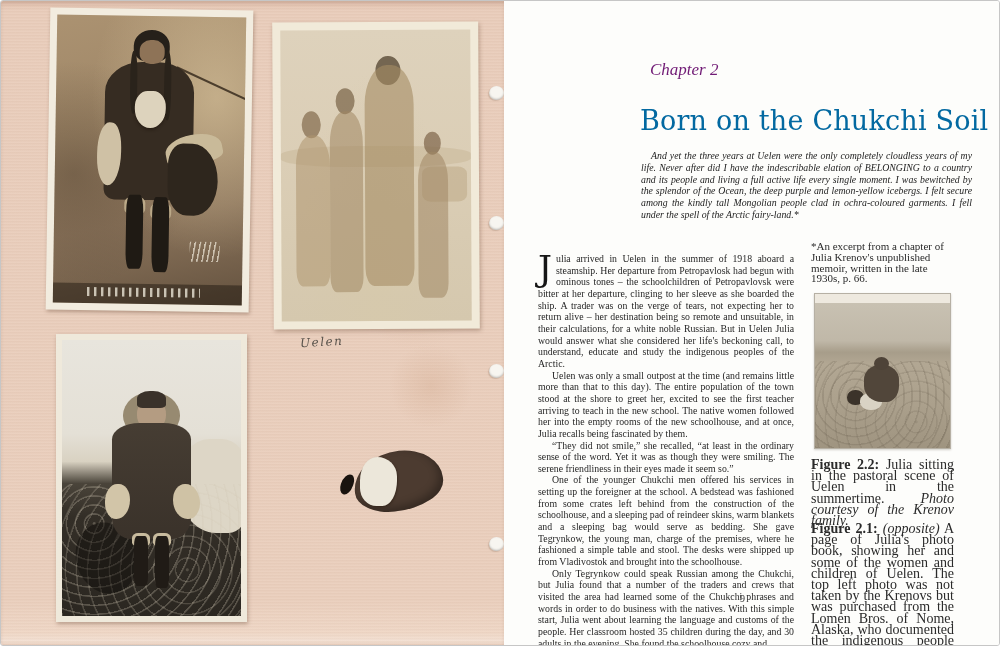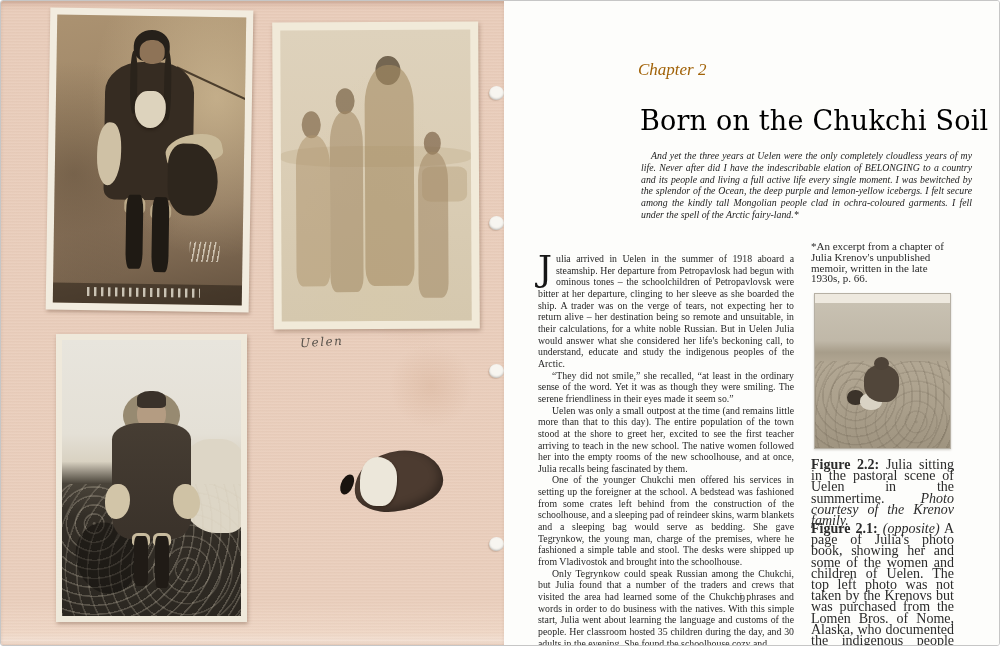--- a/index.html
+++ b/index.html
@@ -86,22 +86,22 @@
   
   .torn{position:absolute;left:338px;top:449px;width:104px;height:62px;}
   .torn-dark{position:absolute;left:14%;top:2%;width:86%;height:96%;background:#4c3b30;border-radius:54% 46% 58% 42% / 62% 52% 46% 38%;transform:rotate(-6deg);box-shadow:inset -4px -4px 8px rgba(0,0,0,.3);}
   .torn-white{position:absolute;left:20%;top:12%;width:36%;height:78%;background:#ece7da;border-radius:52% 60% 44% 50% / 55% 45% 60% 42%;box-shadow:1px 1px 2px rgba(40,25,15,.5);}
   .torn-black{position:absolute;left:2%;top:38%;width:12%;height:34%;background:#19130e;border-radius:60% 40% 55% 45%;transform:rotate(18deg);}
 
   .handwriting{position:absolute;left:299px;top:334px;font:italic 12px "DejaVu Serif", serif;color:#57514a;letter-spacing:1.5px;transform:rotate(-3deg);}
 
   
   .page-right{position:absolute;left:503px;top:0;width:497px;height:646px;background:#fdfdfb;color:#262626;}
-  .chapter-label{position:absolute;left:134px;top:59px;font:italic 17px "Liberation Serif", serif;color:#a16207;}
-  .page-title{position:absolute;left:136px;top:104px;width:340px;margin:0;font-family:"DejaVu Serif", serif;font-weight:400;font-size:27px;letter-spacing:.2px;color:#000000;white-space:nowrap;}
+  .chapter-label{position:absolute;left:146px;top:59px;font:italic 17px "Liberation Serif", serif;color:#701a75;}
+  .page-title{position:absolute;left:136px;top:104px;width:340px;margin:0;font-family:"DejaVu Serif", serif;font-weight:400;font-size:27px;letter-spacing:.2px;color:#0369a1;white-space:nowrap;}
   .epigraph{position:absolute;left:137px;top:149px;width:331px;font:italic 9.8px/11.8px "Liberation Serif", serif;text-align:justify;color:#222;}
   .epigraph p{margin:0;}
   .epigraph p.ind{text-indent:10px;}
   .bodycol{position:absolute;left:34px;top:252px;width:256px;font-size:9.8px;line-height:11.65px;text-align:justify;color:#1f1f1f;}
   .bodycol p{margin:0;}
   .bodycol p.ind{text-indent:14px;}
   .dropcap{float:left;font-family:"DejaVu Serif", serif;font-size:35px;line-height:28px;padding:2px 4px 0 0;color:#161616;}
   .sidebar-note{position:absolute;left:307px;top:240px;width:143px;font-size:11px;line-height:10.8px;text-align:left;color:#2a2a2a;}
   .figphoto{position:absolute;left:310px;top:292px;width:137px;height:156px;border:1px solid #b6b0a4;background:#eee9df;box-shadow:0 1px 2px rgba(80,70,55,.25);}
   .f22-img{position:absolute;left:0;top:9px;right:0;bottom:0;overflow:hidden;background:
@@ -200,22 +200,22 @@
 
     <div class="chapter-label">Chapter 2</div>
     <h1 class="page-title">Born on the Chukchi Soil</h1>
 
     <div class="epigraph">
       <p class="ind">And yet the three years at Uelen were the only completely cloudless years of my life. Never after did I have the indescribable elation of BELONGING to a country and its people and living a full active life every single moment. I was bewitched by the splendor of the Ocean, the deep purple and lemon-yellow icebergs. I felt secure among the kindly tall Mongolian people clad in ochra-coloured garments. I fell under the spell of the Arctic fairy-land.*</p>
     </div>
 
     <div class="bodycol">
       <p><span class="dropcap">J</span><span>ulia arrived in Uelen in the summer of 1918 aboard a steamship. Her departure from Petropavlosk had begun with ominous tones – the schoolchildren of Petropavlovsk were bitter at her departure, clinging to her sleeve as she boarded the ship. A trader was on the verge of tears, not expecting her to return alive – her destination being so remote and unsuitable, in their calculations, for a white noble Russian. But in Uelen Julia would answer what she considered her life's beckoning call, to understand, educate and study the indigenous peoples of the Arctic.</span></p>
+      <p class="ind">Uelen was only a small outpost at the time (and remains little more than that to this day). The entire population of the town stood at the shore to greet her, excited to see the first teacher arriving to teach in the new school. The native women followed her into the empty rooms of the new schoolhouse, and at once, Julia recalls being fascinated by them.</p>
       <p class="ind">“They did not smile,” she recalled, “at least in the ordinary sense of the word. Yet it was as though they were smiling. The serene friendliness in their eyes made it seem so.”</p>
-      <p class="ind">Uelen was only a small outpost at the time (and remains little more than that to this day). The entire population of the town stood at the shore to greet her, excited to see the first teacher arriving to teach in the new school. The native women followed her into the empty rooms of the new schoolhouse, and at once, Julia recalls being fascinated by them.</p>
       <p class="ind">One of the younger Chukchi men offered his services in setting up the foreigner at the school. A bedstead was fashioned from some crates left behind from the construction of the schoolhouse, and a sleeping pad of reindeer skins, warm blankets and a sleeping bag would serve as bedding. She gave Tegrynkow, the young man, charge of the premises, where he fashioned a simple table and stool. The desks were shipped up from Vladivostok and brought into the schoolhouse.</p>
       <p class="ind">Only Tegrynkow could speak Russian among the Chukchi, but Julia found that a number of the traders and crews that visited the area had learned some of the Chukchi phrases and words in order to do business with the natives. With this simple start, Julia went about learning the language and customs of the people. Her classroom hosted 35 children during the day, and 30 adults in the evening. She found the schoolhouse cozy and</p>
     </div>
 
     <div class="sidebar-note">*An excerpt from a chapter of Julia Krenov's unpublished memoir, written in the late 1930s, p. 66.</div>
 
     <div class="figphoto">
       <div class="f22-img">
         <div class="abs f22-mottle"></div>
         <div class="abs f22-dark"></div>

